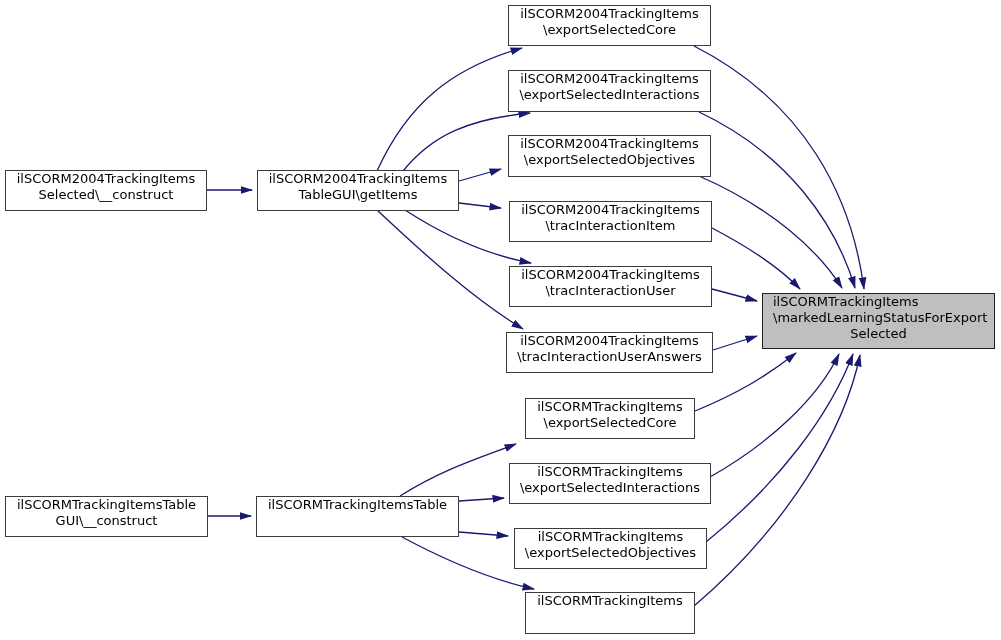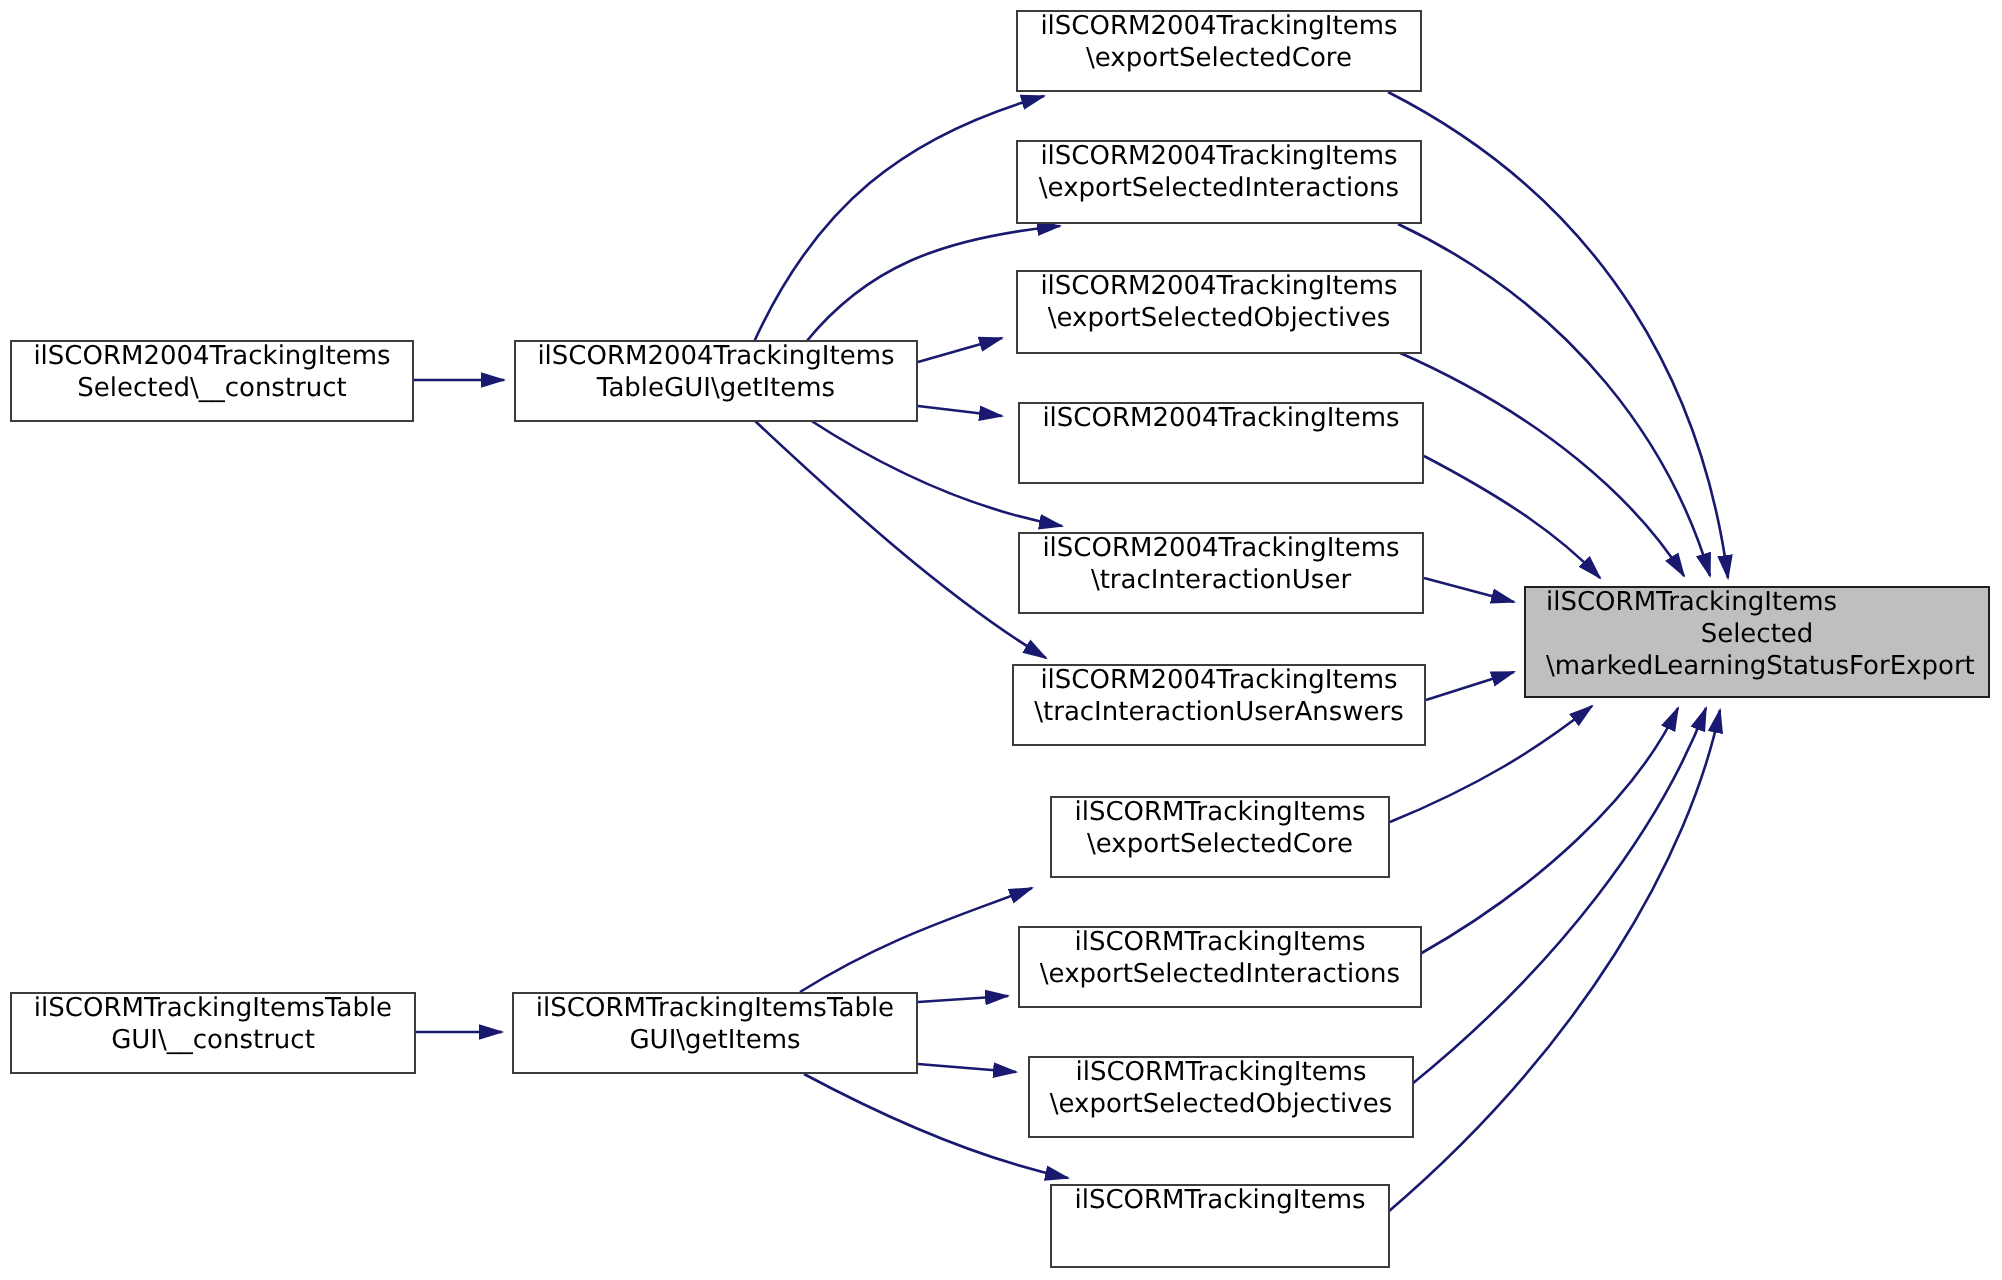--- a/index.html
+++ b/index.html
@@ -82,20 +82,21 @@
     <span class="ln">\exportSelectedInteractions</span>
   </div>
 
   <div class="node" style="left:508px;top:135px;width:203px;height:42px;">
     <span class="ln">ilSCORM2004TrackingItems</span>
     <span class="ln">\exportSelectedObjectives</span>
   </div>
 
   <div class="node" style="left:509px;top:201px;width:203px;height:41px;">
     <span class="ln">ilSCORM2004TrackingItems</span>
+    <span class="ln">\tracInteractionItem</span>
   </div>
 
   <div class="node" style="left:509px;top:266px;width:203px;height:41px;">
     <span class="ln">ilSCORM2004TrackingItems</span>
     <span class="ln">\tracInteractionUser</span>
   </div>
 
   <div class="node" style="left:506px;top:332px;width:207px;height:41px;">
     <span class="ln">ilSCORM2004TrackingItems</span>
     <span class="ln">\tracInteractionUserAnswers</span>
@@ -115,27 +116,26 @@
     <span class="ln">ilSCORMTrackingItems</span>
     <span class="ln">\exportSelectedObjectives</span>
   </div>
 
   <div class="node" style="left:525px;top:592px;width:170px;height:42px;">
     <span class="ln">ilSCORMTrackingItems</span>
   </div>
 
   <div class="node hl" style="left:762px;top:293px;width:233px;height:56px;">
     <span class="ln">ilSCORMTrackingItems</span>
+    <span class="ln">\markedLearningStatusForExport</span>
     <span class="ln center">Selected</span>
-    <span class="ln">\markedLearningStatusForExport</span>
   </div>
 
   <div class="node" style="left:5px;top:496px;width:203px;height:41px;">
     <span class="ln">ilSCORMTrackingItemsTable</span>
     <span class="ln">GUI\__construct</span>
   </div>
 
   <div class="node" style="left:256px;top:496px;width:203px;height:41px;">
     <span class="ln">ilSCORMTrackingItemsTable</span>
-    <span class="ln">GUI\getItems</span>
   </div>
 
 </div>
 
 </body></html>

